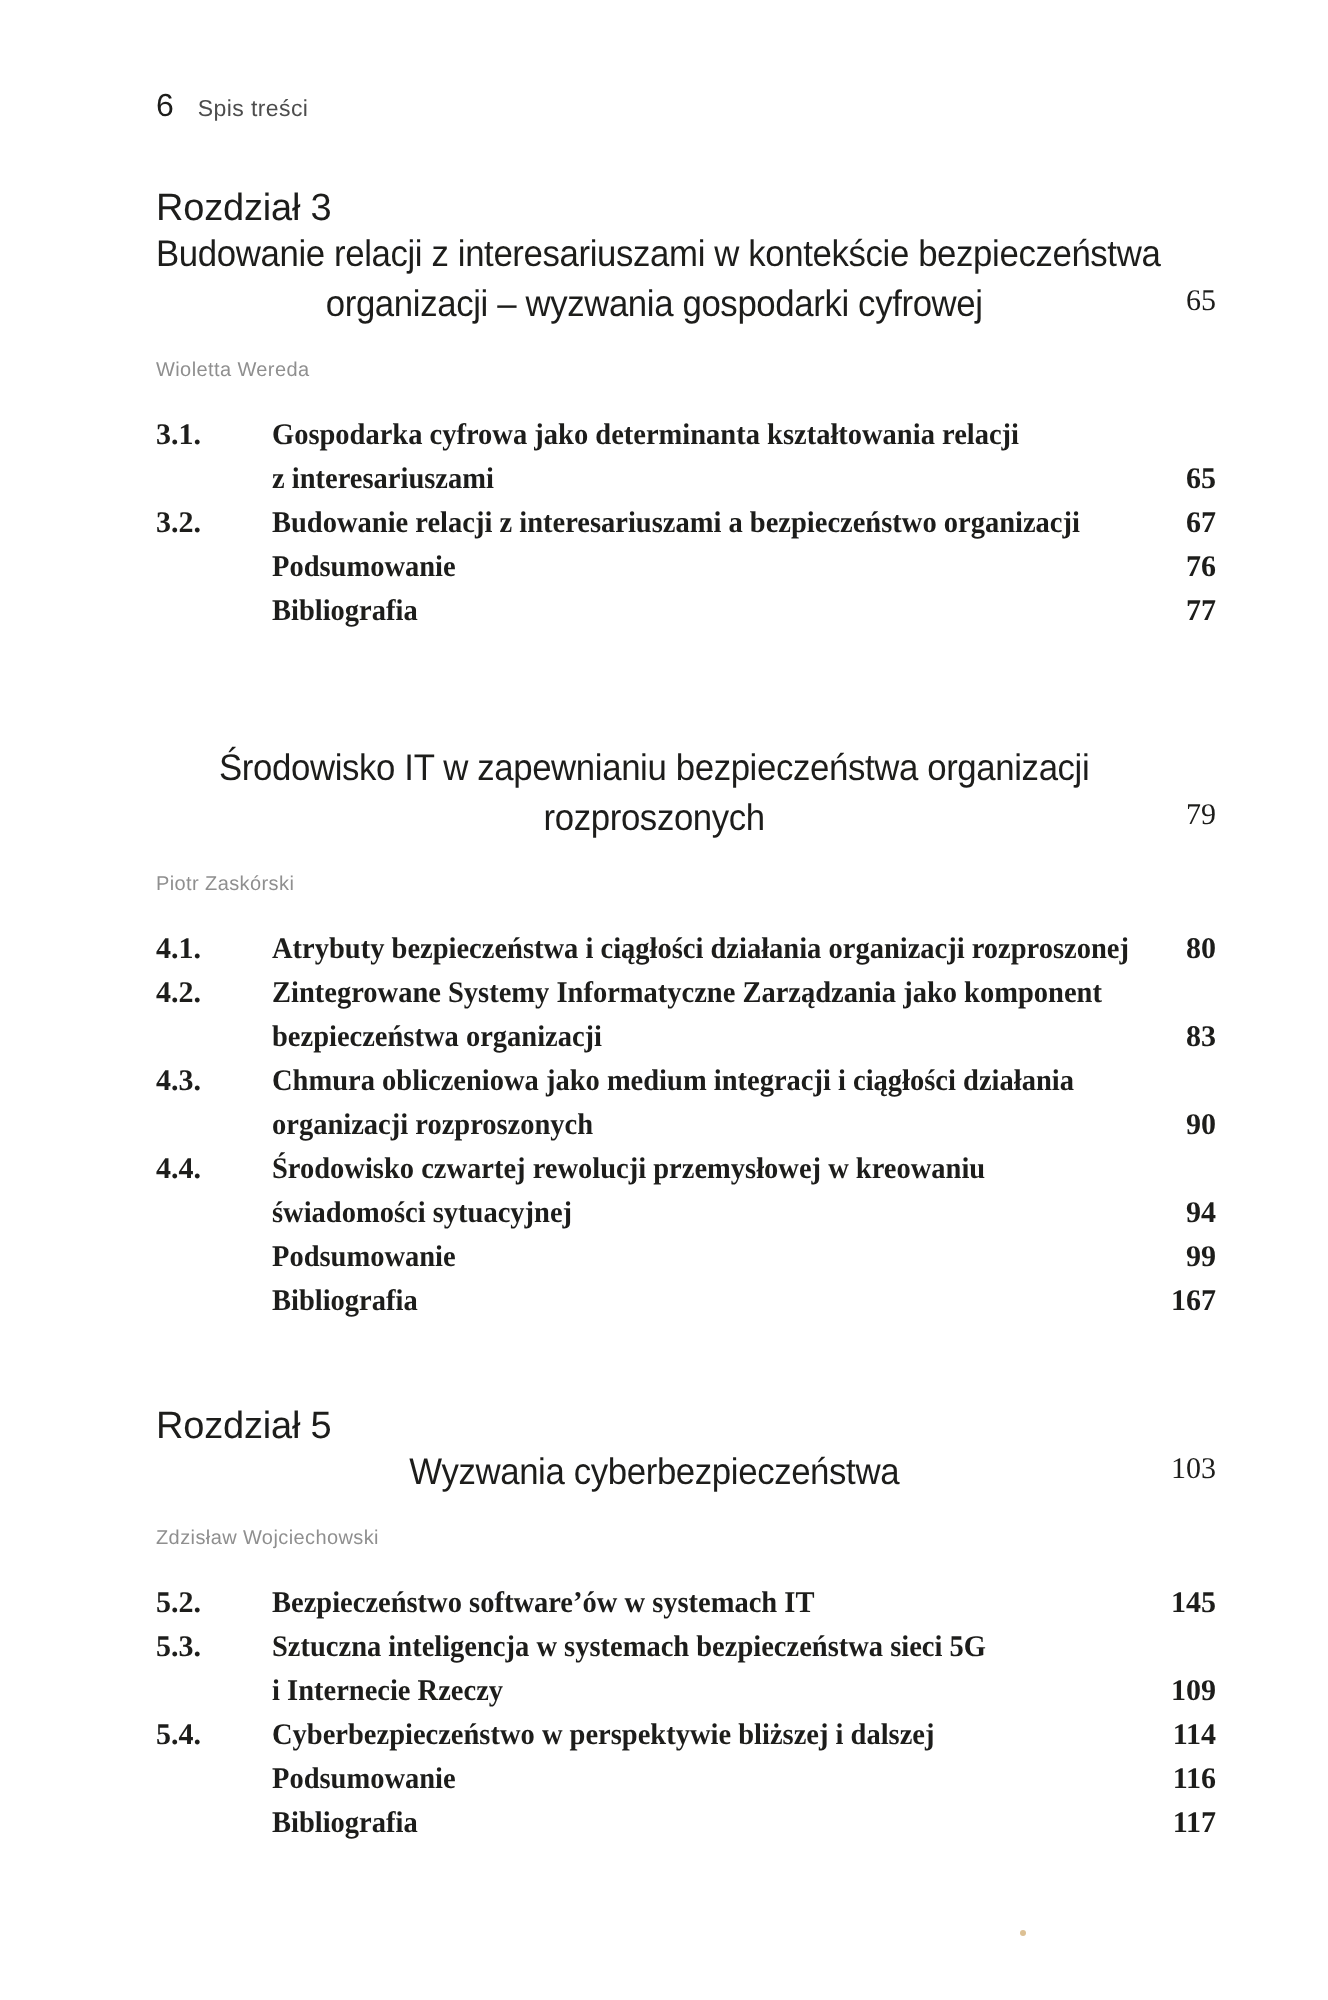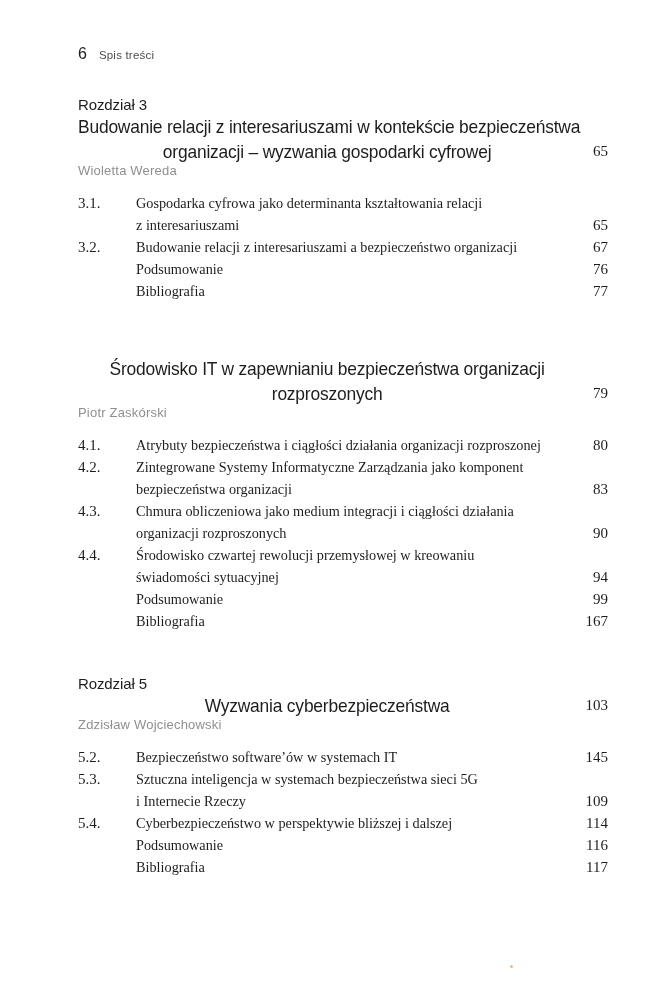--- a/index.html
+++ b/index.html
@@ -12,37 +12,37 @@
 
   .header{display:flex;align-items:baseline;padding-top:45px;}
   .folio{font-size:16px;line-height:17px;color:#1d1d1b;}
   .running-title{font-size:11.5px;color:#4d4d4d;margin-left:12px;letter-spacing:.2px;}
 
   .chapter{display:block;}
   .chapter.s1{margin-top:33px;}
   .chapter.s2{margin-top:54px;}
   .chapter.s3{margin-top:42px;}
 
-  .chapter-label{font-size:15px;line-height:19px;letter-spacing:-0.1px;}
+  .chapter-label{font-size:19px;line-height:19px;letter-spacing:-0.1px;}
   .chapter-heading{position:relative;text-align:center;}
   .chapter-title span{
     display:block;white-space:nowrap;
     font-size:18.5px;line-height:25px;letter-spacing:-0.2px;
     transform:scaleX(.94);transform-origin:0 50%;
   }
   .chapter-page{
     position:absolute;right:0;bottom:4px;
     font-family:"Liberation Serif",serif;font-size:15px;
   }
   .author{
-    font-size:13px;line-height:14px;color:#8f8f8f;
-    margin-top:0;letter-spacing:.2px;
+    font-size:10px;line-height:14px;color:#8f8f8f;
+    margin-top:15px;letter-spacing:.2px;
   }
   .entries{margin-top:14px;font-family:"Liberation Serif",serif;font-size:15px;}
-  .entry{position:relative;display:flex;line-height:22px;}
+  .entry{position:relative;display:flex;line-height:22px;font-weight:bold;}
   .entry-label{flex:0 0 26px;}
   .entry-text{flex:1;min-width:0;margin-left:32px;}
   .entry-text span{display:block;white-space:nowrap;transform:scaleX(.95);transform-origin:0 50%;}
   .entry-page{position:absolute;right:0;bottom:0;font-family:"Liberation Serif",serif;}
 
   .speck{position:absolute;left:510px;top:965px;width:3px;height:3px;background:#dcc094;border-radius:50%;}
 </style>
 </head>
 <body>
 

